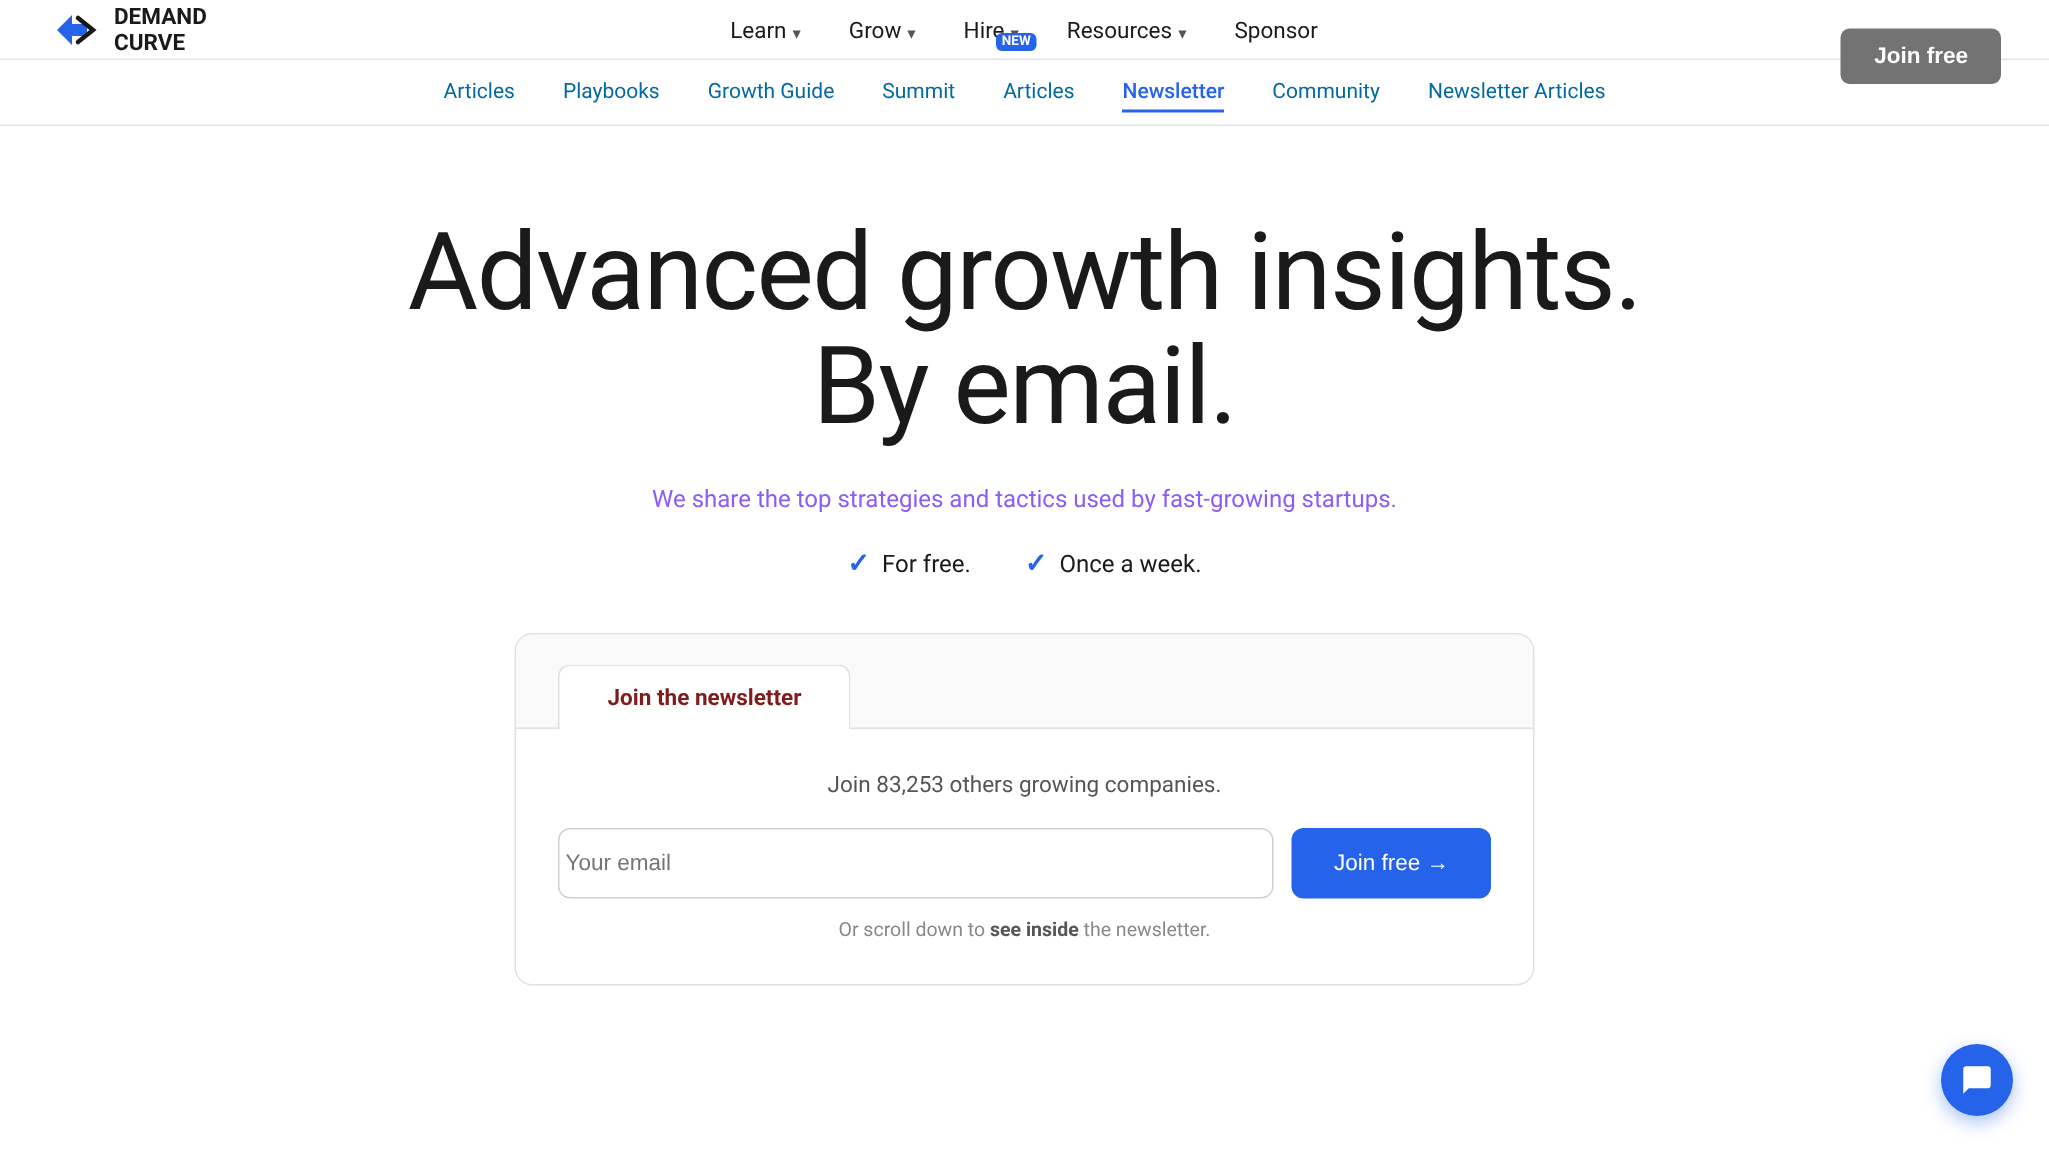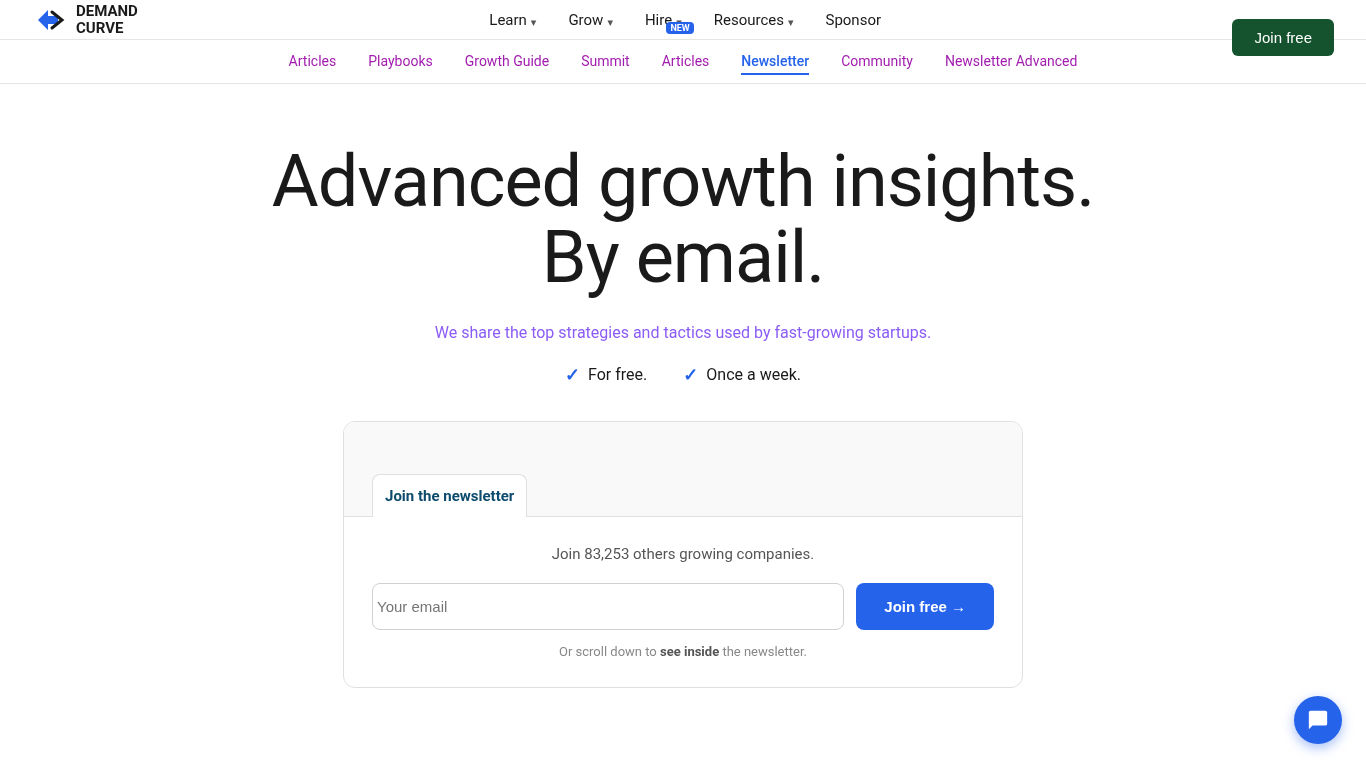--- a/index.html
+++ b/index.html
@@ -20,31 +20,31 @@
       padding: 8px 14px; border-radius: 6px; cursor: pointer;
       font-size: 15px; color: #1a1a1a; text-decoration: none; position: relative;
     }
     .nav-item .badge {
       position: absolute; top: 19px; right: 2px;
       background: #2563eb; color: #fff; font-size: 9px; font-weight: 700;
       border-radius: 4px; padding: 1px 4px; text-transform: uppercase;
     }
     .chevron { font-size: 11px; color: #555; }
     .join-free-btn {
-      background: #14532d; color: #fff; border: none; border-radius: 6px;
-      padding: 10px 22px; font-size: 15px; font-weight: 400; cursor: pointer; margin-top: 36px;
+      background: #737373; color: #fff; border: none; border-radius: 6px;
+      padding: 10px 22px; font-size: 15px; font-weight: 700; cursor: pointer; margin-top: 36px;
     }
 
     
     .sub-nav {
       display: flex; align-items: center; justify-content: center; gap: 32px;
       height: 44px; border-bottom: 1px solid #e5e5e5; background: #fff;
     }
     .sub-nav-item {
-      font-size: 14px; color: #a21caf; cursor: pointer; padding: 4px 0;
+      font-size: 14px; color: #0369a1; cursor: pointer; padding: 4px 0;
       text-decoration: none; border-bottom: 2px solid transparent;
     }
     .sub-nav-item.active { color: #2563eb; border-bottom: 2px solid #2563eb; font-weight: 500; }
 
     
     .hero {
       display: flex; flex-direction: column; align-items: center;
       padding: 60px 24px 40px; text-align: center;
     }
     .hero-title {
@@ -64,35 +64,34 @@
     .form-card {
       background: #fff; border: 1px solid #e0e0e0; border-radius: 12px;
       width: 100%; max-width: 680px; overflow: hidden;
     }
     .form-card-header {
       padding: 20px 28px 0; background: #f9f9f9; border-bottom: 1px solid #e0e0e0;
       display: flex; align-items: flex-end;
     }
     .form-card-tab {
       background: #fff; border: 1px solid #e0e0e0; border-bottom: none;
-      border-radius: 8px 8px 0 0; padding: 12px 12px;
-      font-size: 15px; font-weight: 700; color: #0c4a6e;
+      border-radius: 8px 8px 0 0; padding: 12px 32px;
+      font-size: 15px; font-weight: 700; color: #7f1d1d;
       margin-bottom: -1px;
-      margin-top: 32px;
     }
     .form-card-body { padding: 28px; }
     .form-subtitle { font-size: 15px; color: #555; margin-bottom: 20px; }
     .email-row { display: flex; gap: 12px; }
     .email-input {
       flex: 1; border: 1px solid #d0d0d0; border-radius: 8px;
       padding: 14px 4px; font-size: 15px; color: #888; outline: none;
     }
     .join-form-btn {
       background: #2563eb; color: #fff; border: none; border-radius: 8px;
-      padding: 14px 28px; font-size: 15px; font-weight: 700; cursor: pointer;
+      padding: 14px 28px; font-size: 15px; font-weight: 400; cursor: pointer;
       white-space: nowrap;
     }
     .form-scroll-hint { font-size: 13px; color: #888; margin-top: 14px; }
     .form-scroll-hint strong { color: #555; }
 
     
     .chat-bubble {
       position: fixed; bottom: 24px; right: 24px;
       background: #2563eb; color: #fff; width: 48px; height: 48px;
       border-radius: 50%; display: flex; align-items: center; justify-content: center;
@@ -139,21 +138,21 @@
 </nav>
 
 <nav class="sub-nav">
   <a class="sub-nav-item">Articles</a>
   <a class="sub-nav-item">Playbooks</a>
   <a class="sub-nav-item">Growth Guide</a>
   <a class="sub-nav-item">Summit</a>
   <a class="sub-nav-item">Articles</a>
   <a class="sub-nav-item active">Newsletter</a>
   <a class="sub-nav-item">Community</a>
-  <a class="sub-nav-item">Newsletter Advanced</a>
+  <a class="sub-nav-item">Newsletter Articles</a>
 </nav>
 
 <section class="hero">
   <h1 class="hero-title">Advanced growth insights. By email.</h1>
   <p class="hero-subtitle">We share the top strategies and tactics used by fast-growing startups.</p>
   <div class="hero-checks">
     <div class="check-item">
       <span class="checkmark">✓</span>
       <span>For free.</span>
     </div>

